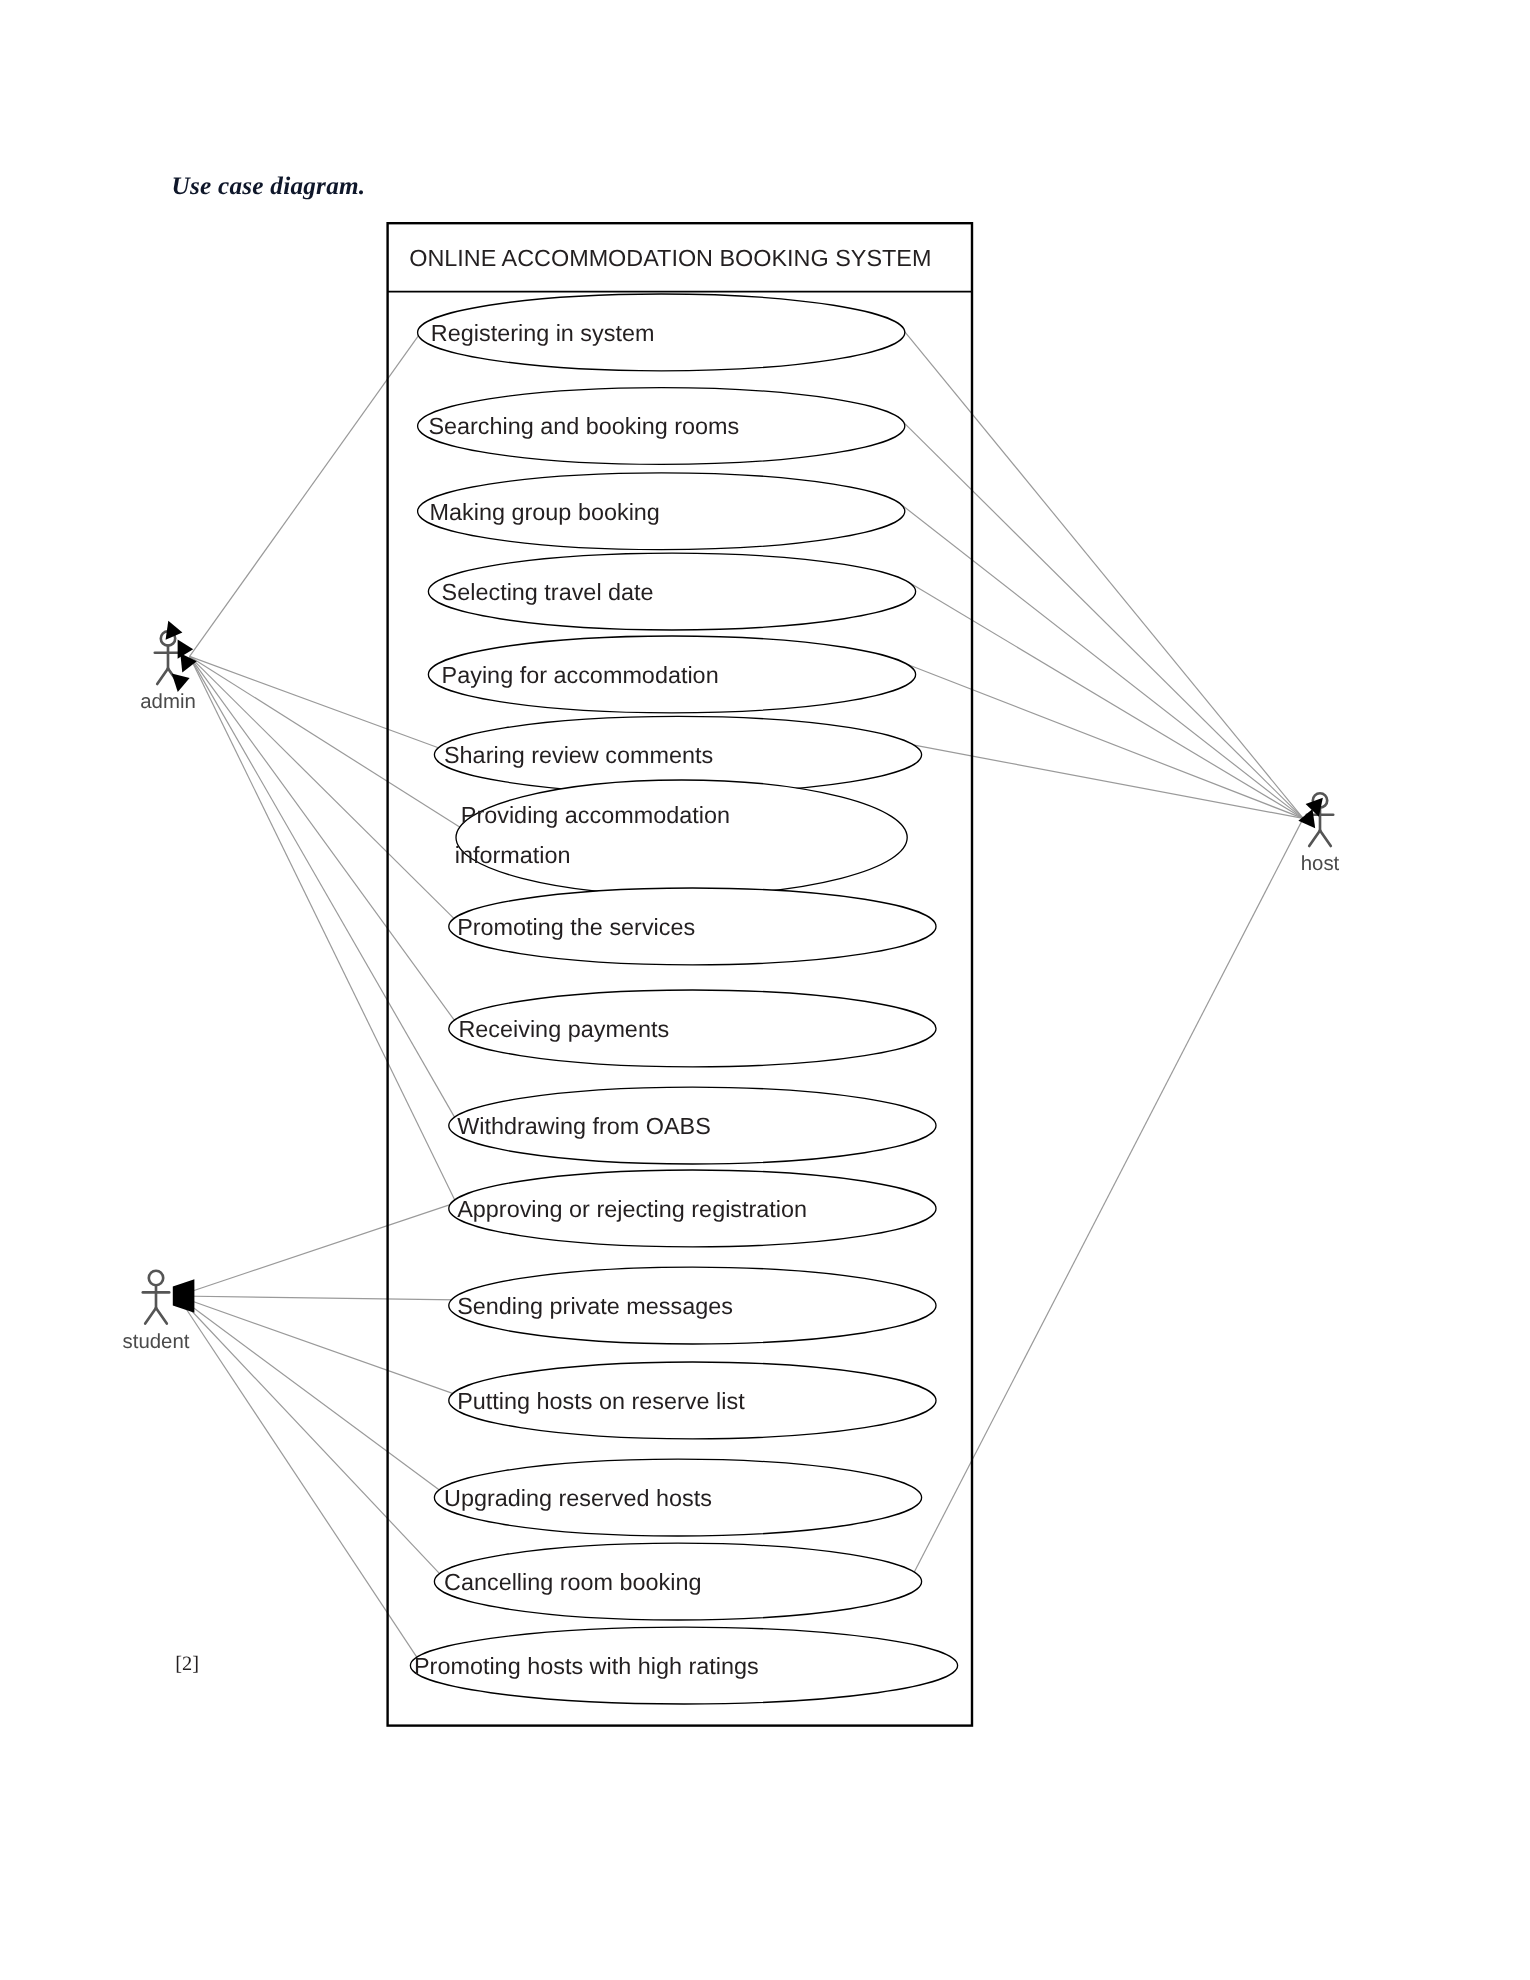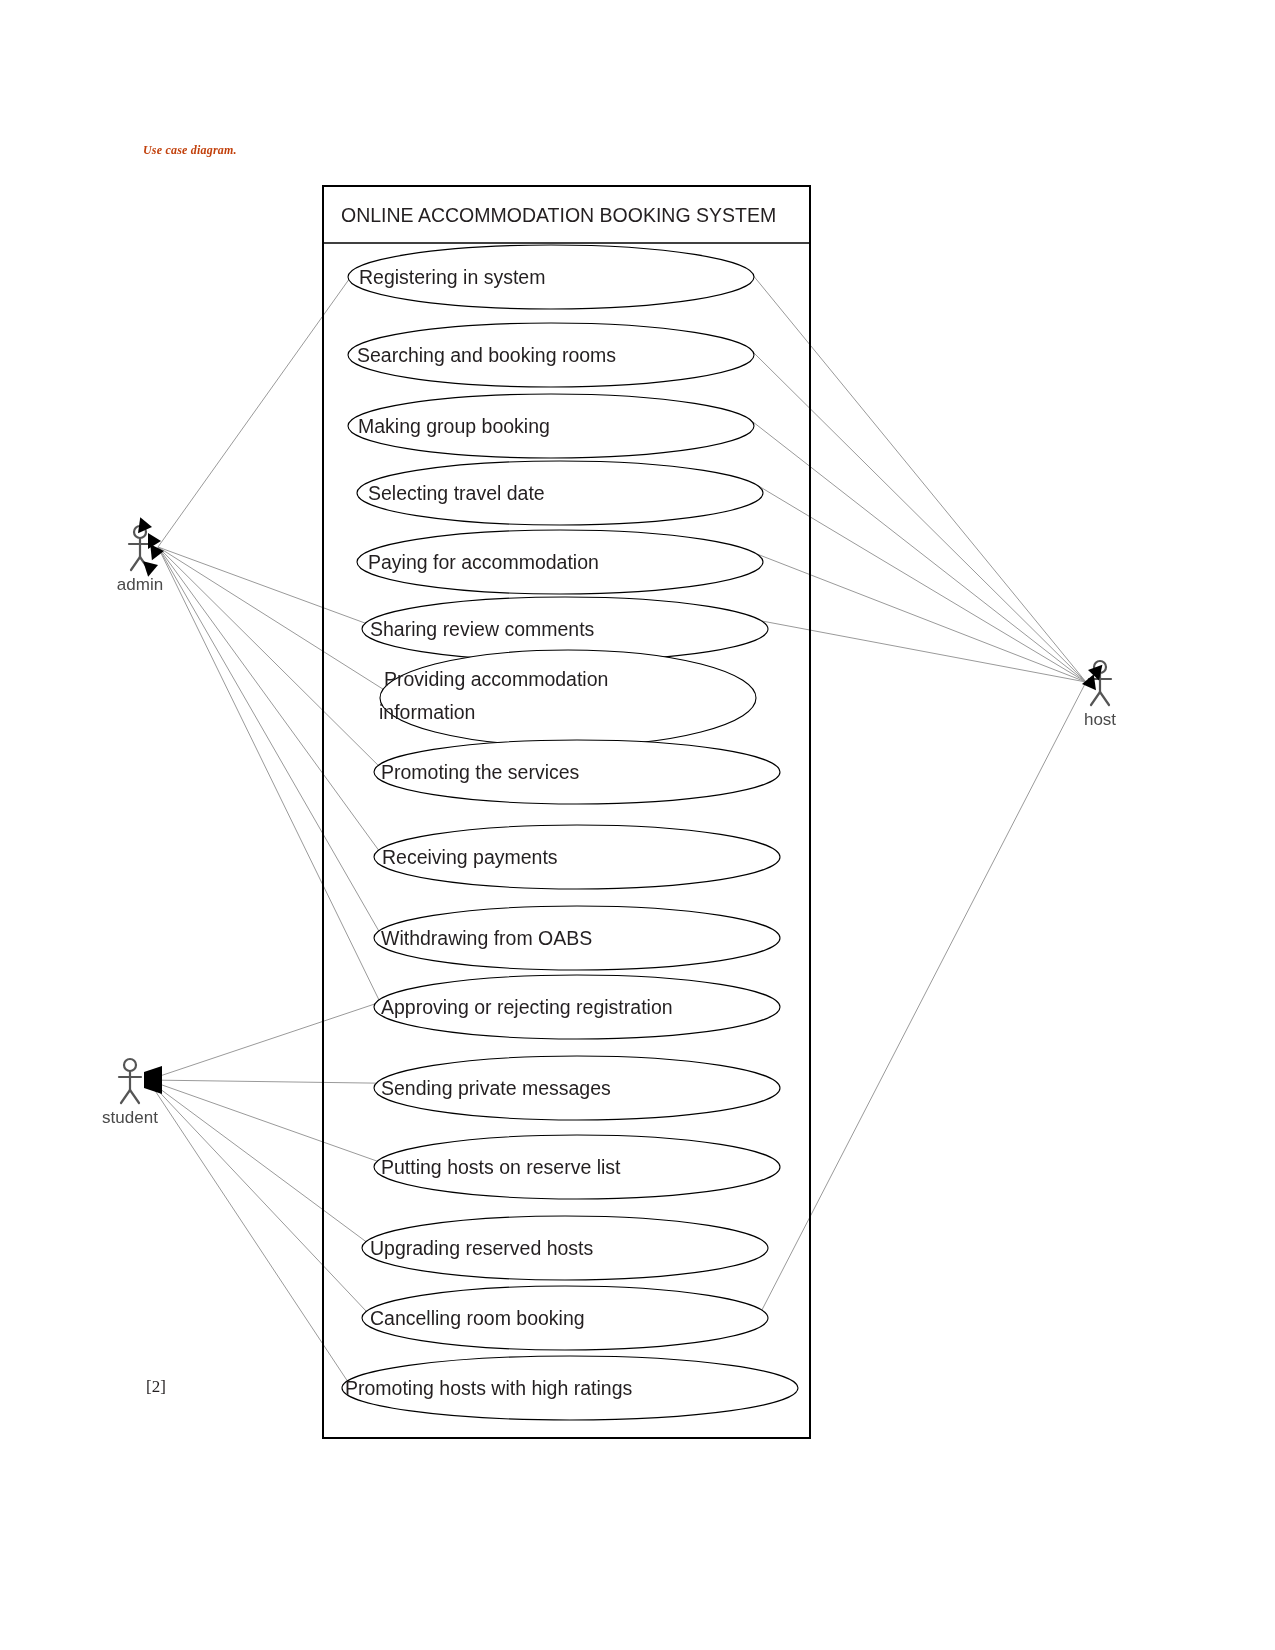--- a/index.html
+++ b/index.html
@@ -21,22 +21,22 @@
     height: 1650px;
     background: #ffffff;
   }
   #doc-title {
     position: absolute;
     left: 143px;
     top: 143px;
     font-family: "Liberation Serif", serif;
     font-style: italic;
     font-weight: bold;
-    font-size: 12px;
-    color: #c2410c;
+    font-size: 21px;
+    color: #0f172a;
     letter-spacing: 0.2px;
     white-space: nowrap;
     text-align: right;
   }
   #page-number {
     position: absolute;
     left: 146px;
     top: 1377px;
     font-family: "Liberation Serif", serif;
     font-size: 17px;

